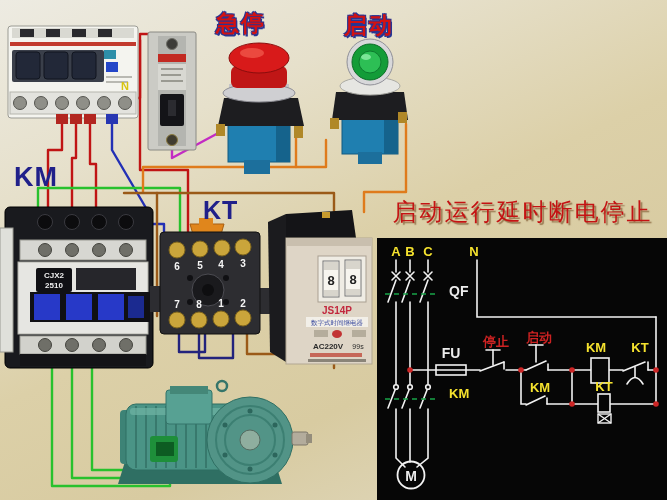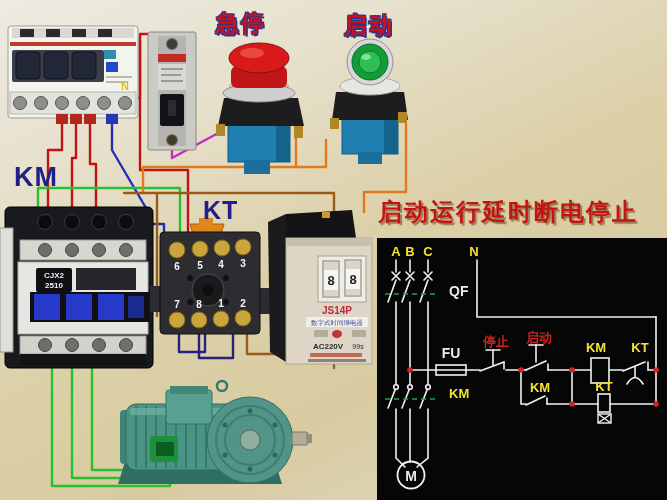--- a/index.html
+++ b/index.html
@@ -12,22 +12,22 @@
   .wires path{fill:none;stroke-width:2.4;stroke-linejoin:round;stroke-linecap:round;}
   .w-red{stroke:#c01414}.w-blue{stroke:#2330b5}.w-green{stroke:#28c12d}
   .w-mag{stroke:#c32bc3}.w-org{stroke:#df7b1c}.w-brn{stroke:#9a5a18}.w-navy{stroke:#23237d}
   .lbl-red{
     position:absolute;font-weight:bold;font-size:23px;color:#d21212;letter-spacing:2px;
     text-shadow:1.5px 1.5px 0 #283593,-1px -1px 0 #283593,1px -1px 0 #283593,-1px 1px 0 #283593;
   }
   .lbl-navy{position:absolute;font-weight:bold;color:#20208a;letter-spacing:1px;}
   .sch-panel{position:absolute;left:377px;top:238px;width:290px;height:262px;background:#060606;}
   .sch-title{
-    position:absolute;left:378px;top:196px;width:289px;height:38px;text-align:left;
-    font-size:24px;font-weight:bold;color:#c41313;letter-spacing:2px;
+    position:absolute;left:378px;top:196px;width:289px;height:38px;text-align:center;
+    font-size:24px;font-weight:normal;color:#c41313;letter-spacing:2px;
     text-shadow:2px 2px 1px rgba(90,40,0,.5);
   }
   .sch-line{stroke:#f2f2f2;stroke-width:1.6;fill:none;stroke-linecap:round;}
   .sch-dash{stroke:#18a448;stroke-width:1.5;fill:none;stroke-dasharray:5 4;}
   .sch-dot{fill:#cc2525;}
   .t-yel{fill:#f5e22e;font:bold 13px "Liberation Sans",sans-serif;}
   .t-wht{fill:#ececec;font:bold 14px "Liberation Sans",sans-serif;}
   .t-red{fill:#cc2222;font:bold 13px "Liberation Sans",sans-serif;}
   .pin-num{fill:#f5f5f5;font:bold 10px "Liberation Sans",sans-serif;text-anchor:middle;}
   .dev-txt{font-family:"Liberation Sans",sans-serif;}

